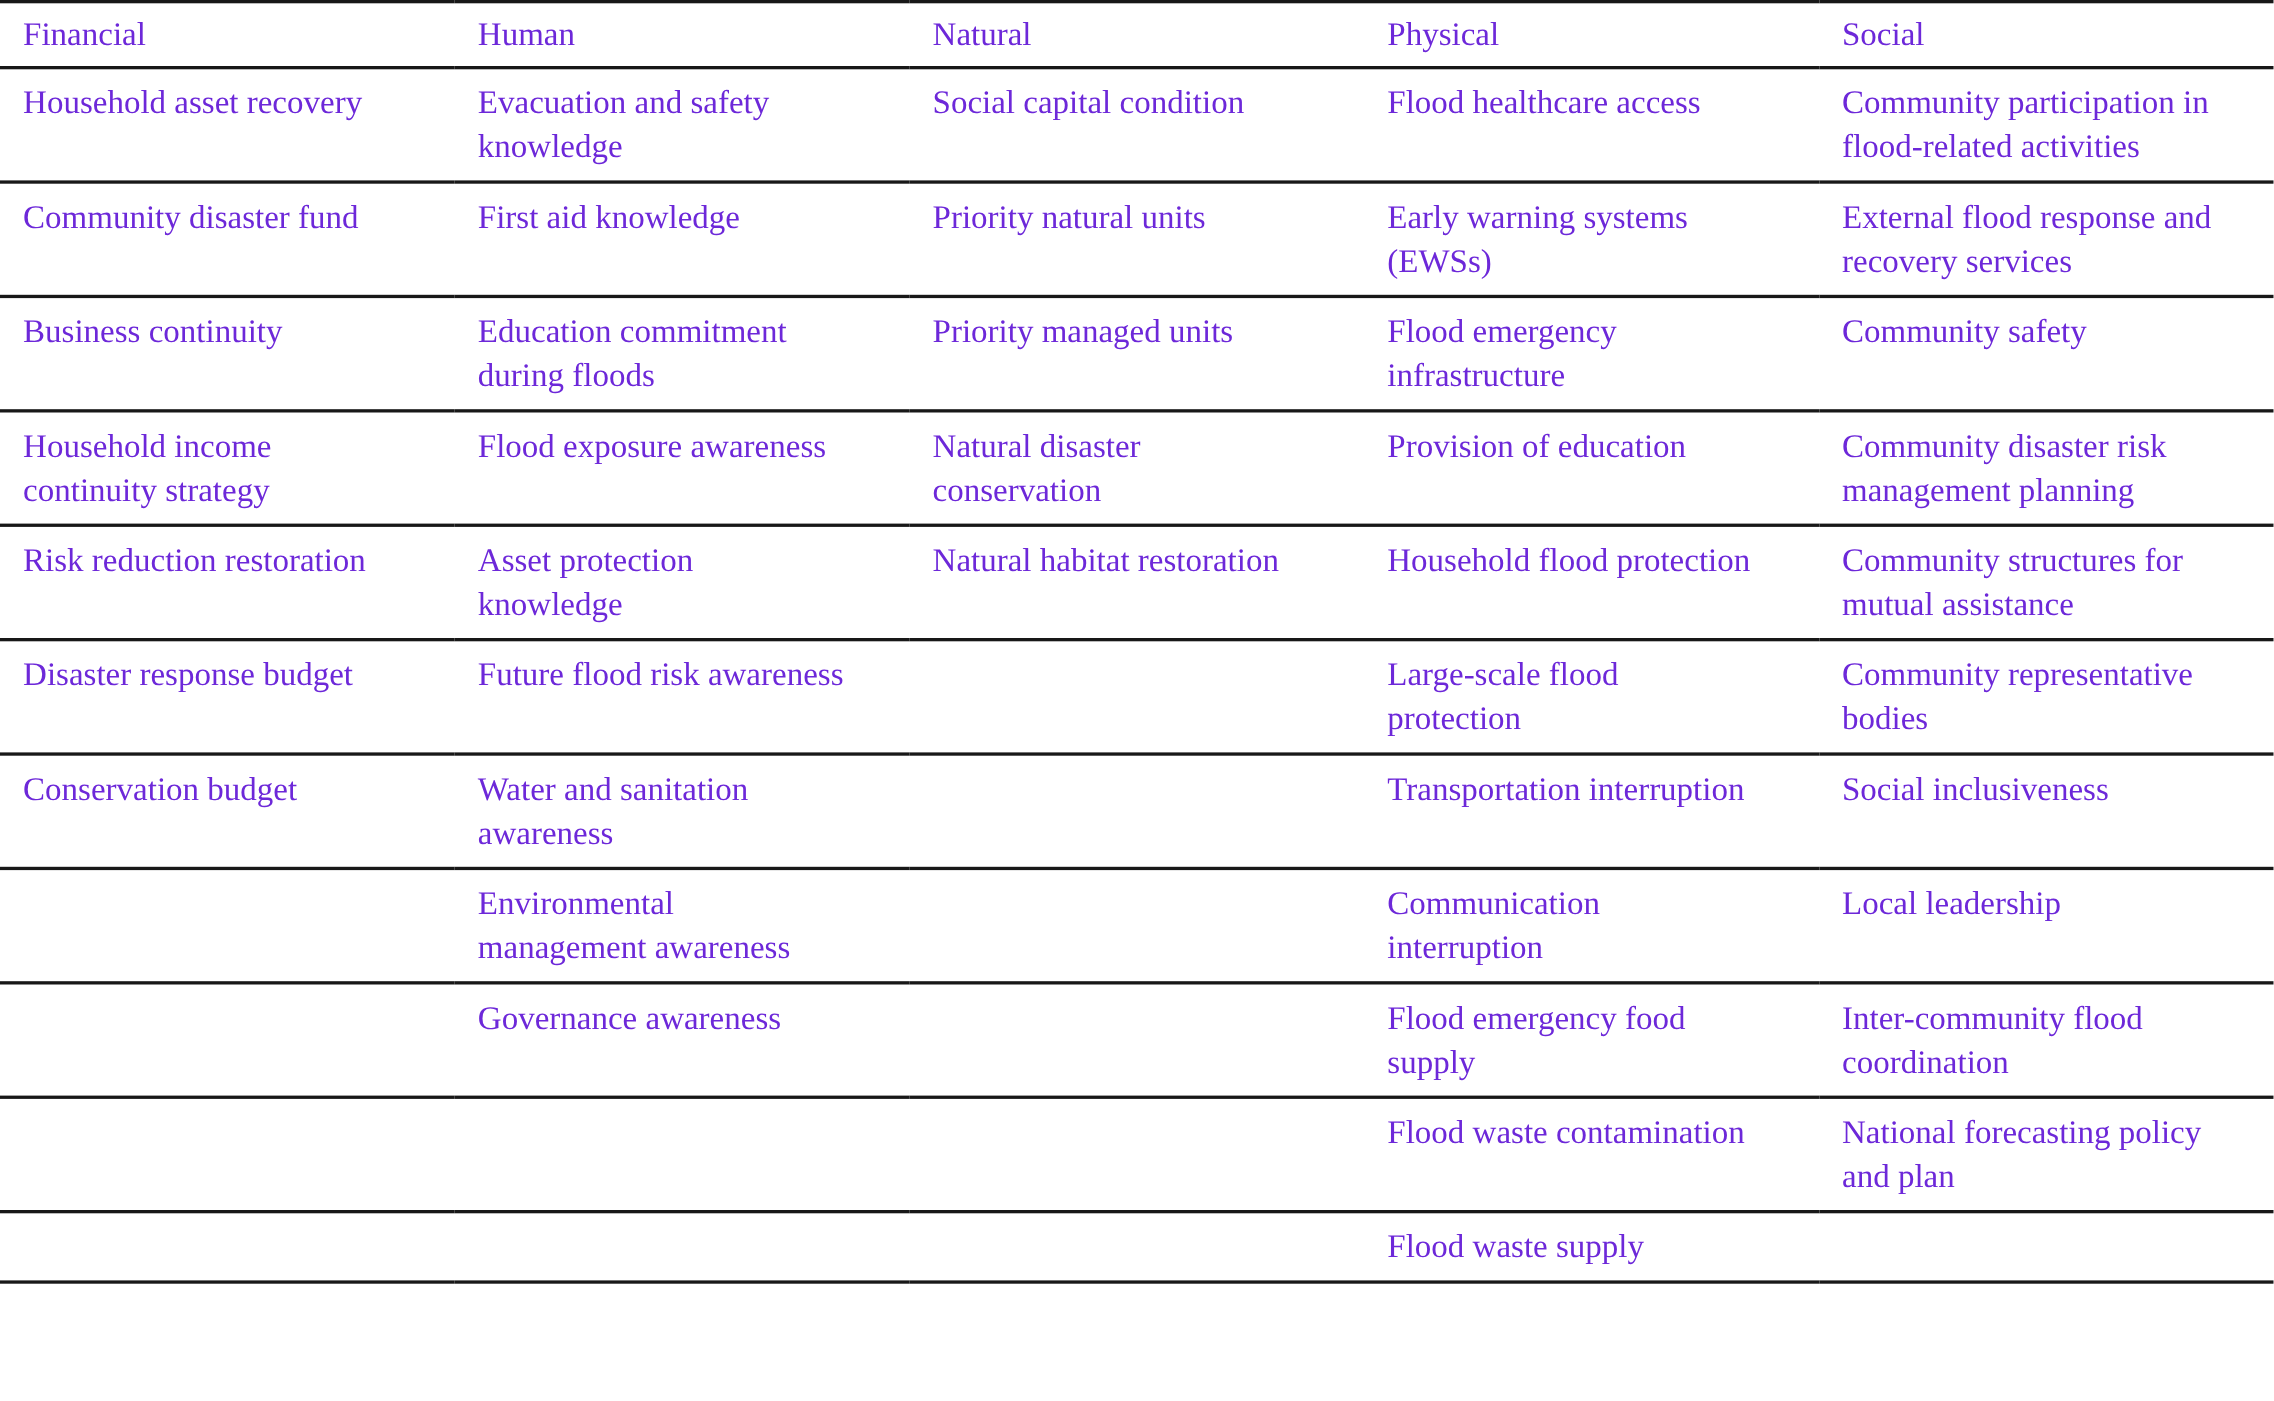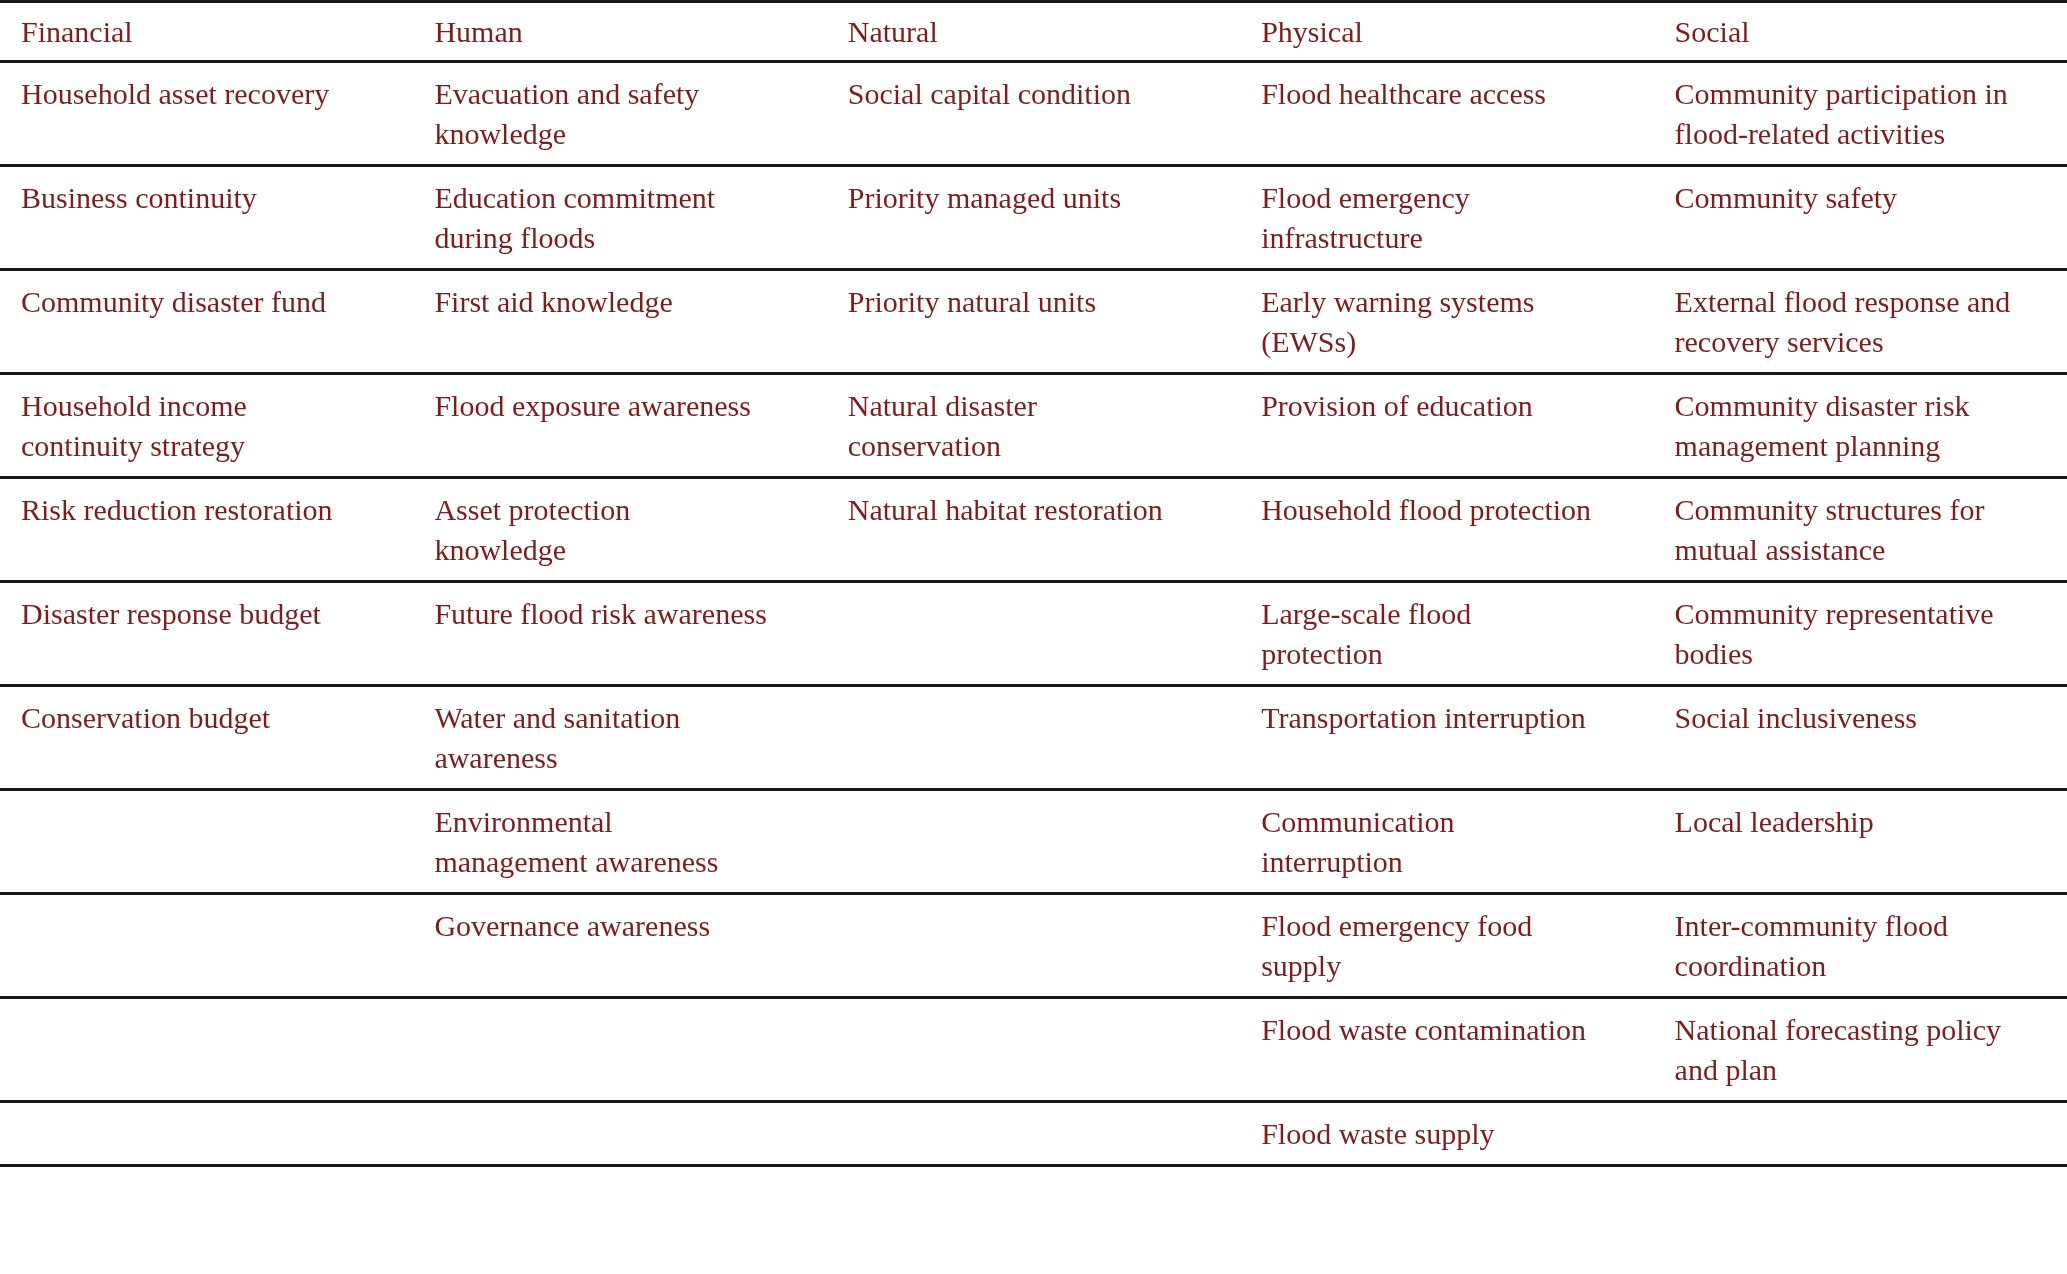--- a/index.html
+++ b/index.html
@@ -13,21 +13,21 @@
     background: #ffffff;
     box-sizing: border-box;
   }
   table.capitals {
     width: 2067px;
     border-collapse: collapse;
     table-layout: fixed;
     border-top: 3px solid #181818;
     border-bottom: 3px solid #181818;
     font-family: "Liberation Serif", "DejaVu Serif", serif;
-    color: #7f1d1d;
+    color: #6d28d9;
   }
   table.capitals col { width: 20%; }
   table.capitals tr {
     border-bottom: 3px solid #181818;
   }
   table.capitals th,
   table.capitals td {
     text-align: left;
     vertical-align: top;
     font-weight: normal;
@@ -67,36 +67,36 @@
         <tr>
           <td>Household asset recovery</td>
           <td>Evacuation and safety
 knowledge</td>
           <td>Social capital condition</td>
           <td>Flood healthcare access</td>
           <td>Community participation in
 flood-related activities</td>
         </tr>
         <tr>
+          <td>Community disaster fund</td>
+          <td>First aid knowledge</td>
+          <td>Priority natural units</td>
+          <td>Early warning systems
+(EWSs)</td>
+          <td>External flood response and
+recovery services</td>
+        </tr>
+        <tr>
           <td>Business continuity</td>
           <td>Education commitment
 during floods</td>
           <td>Priority managed units</td>
           <td>Flood emergency
 infrastructure</td>
           <td>Community safety</td>
-        </tr>
-        <tr>
-          <td>Community disaster fund</td>
-          <td>First aid knowledge</td>
-          <td>Priority natural units</td>
-          <td>Early warning systems
-(EWSs)</td>
-          <td>External flood response and
-recovery services</td>
         </tr>
         <tr>
           <td>Household income
 continuity strategy</td>
           <td>Flood exposure awareness</td>
           <td>Natural disaster
 conservation</td>
           <td>Provision of education</td>
           <td>Community disaster risk
 management planning</td>

